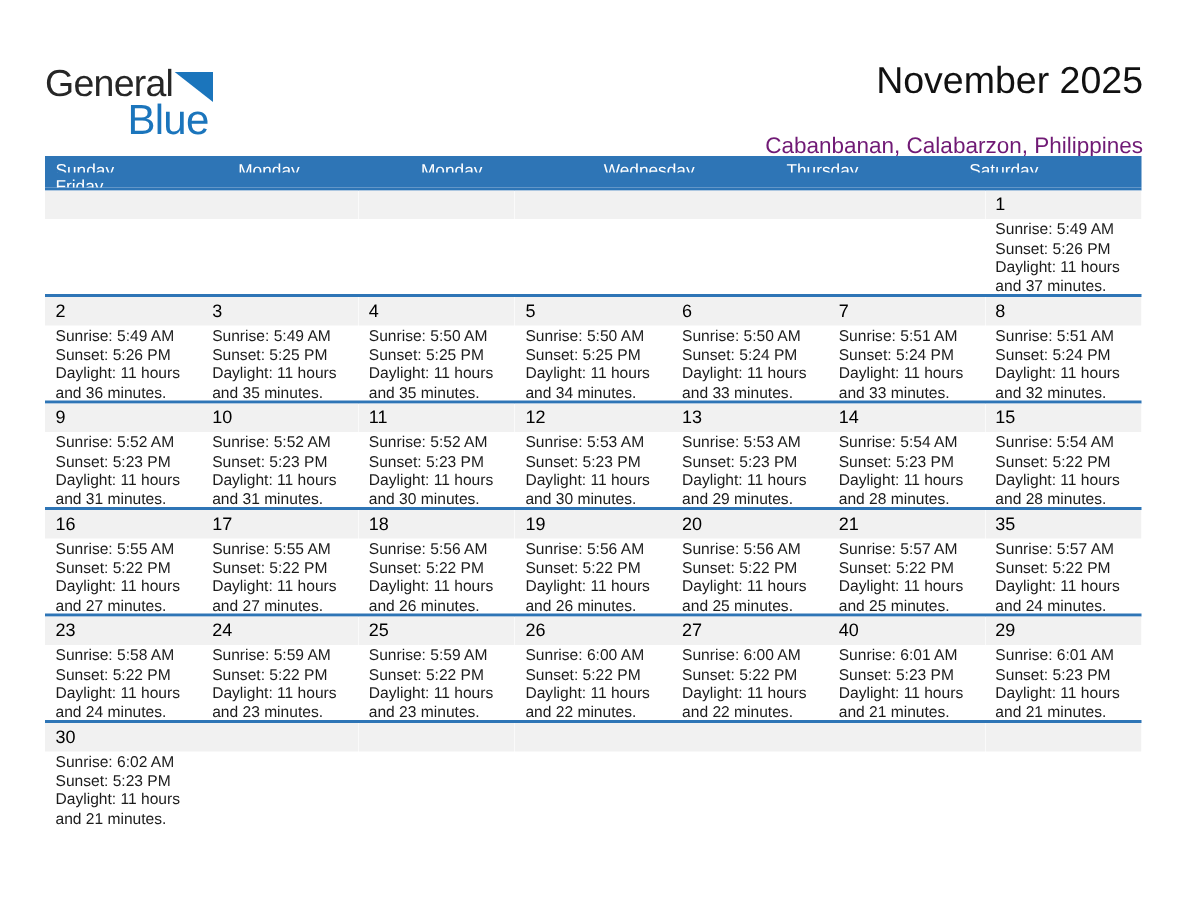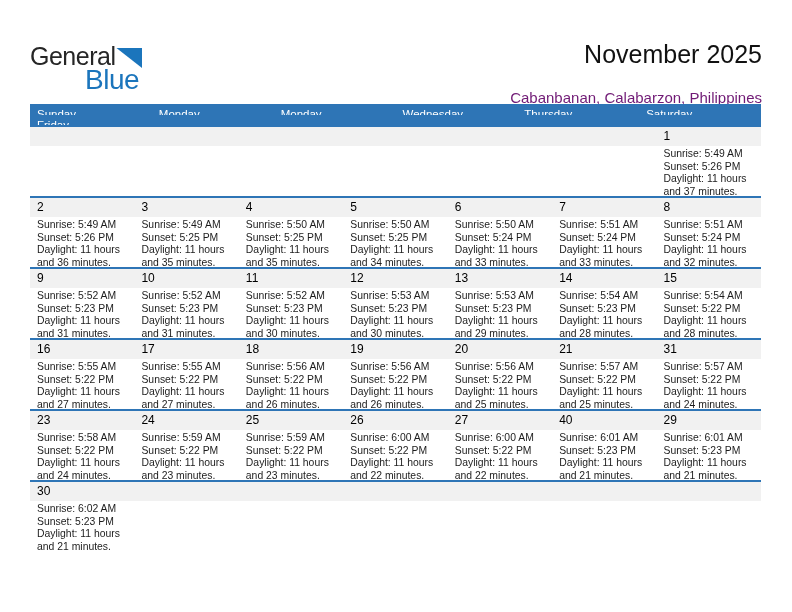--- a/index.html
+++ b/index.html
@@ -271,21 +271,21 @@
           <div class="day-cell">
             <div class="day-num">21</div>
             <div class="day-details">
               <div class="detail-line">Sunrise: 5:57 AM</div>
               <div class="detail-line">Sunset: 5:22 PM</div>
               <div class="detail-line">Daylight: 11 hours</div>
               <div class="detail-line">and 25 minutes.</div>
             </div>
           </div>
           <div class="day-cell">
-            <div class="day-num">31</div>
+            <div class="day-num">35</div>
             <div class="day-details">
               <div class="detail-line">Sunrise: 5:57 AM</div>
               <div class="detail-line">Sunset: 5:22 PM</div>
               <div class="detail-line">Daylight: 11 hours</div>
               <div class="detail-line">and 24 minutes.</div>
             </div>
           </div>
         </div>
         <div class="week-row">
           <div class="day-cell">

